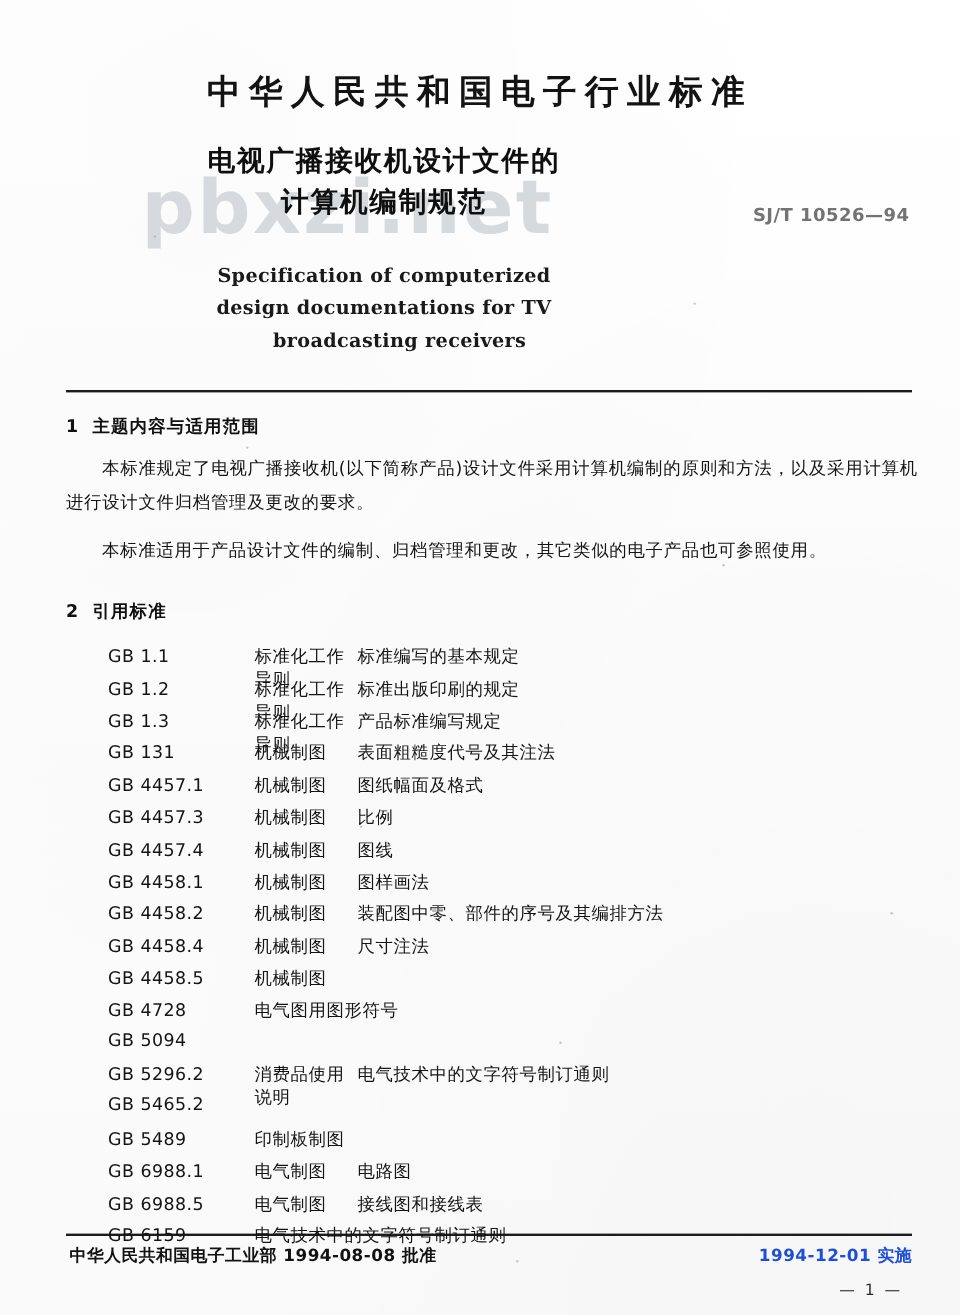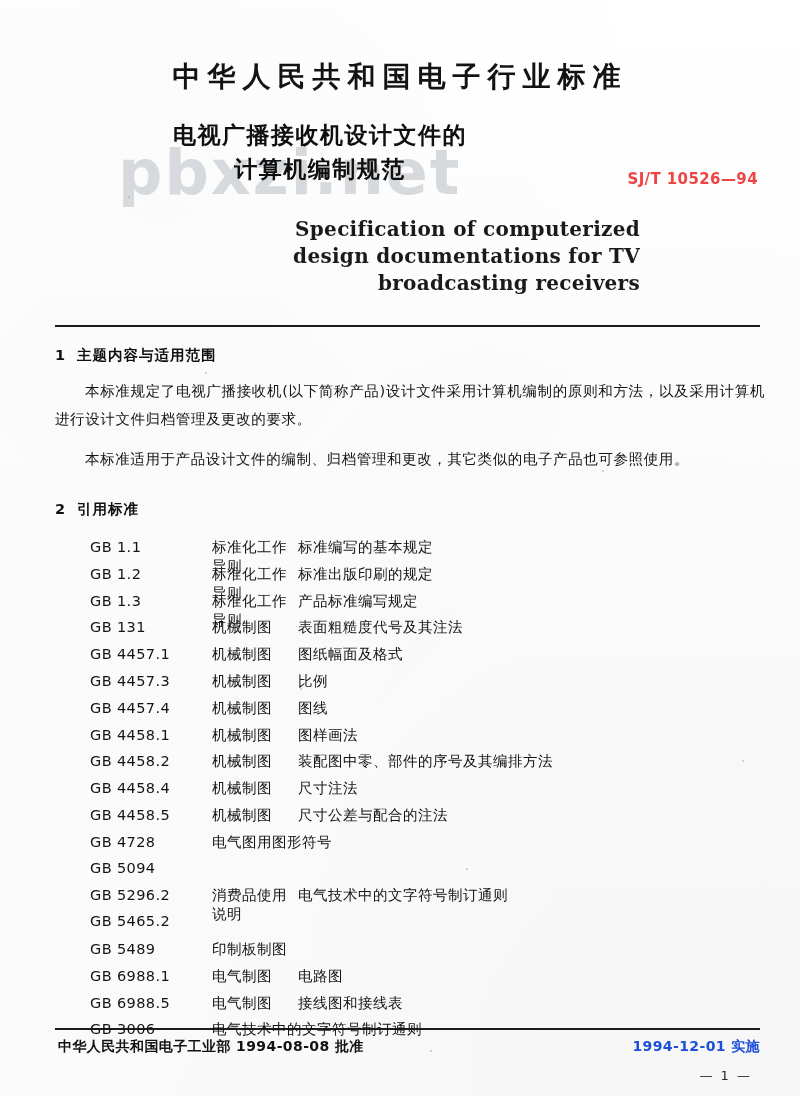--- a/index.html
+++ b/index.html
@@ -81,39 +81,38 @@
     line-height: 34px;
   }
 
   .std-number {
     position: absolute;
     right: 42px;
     top: 170px;
     font-size: 15px;
     font-weight: 700;
     letter-spacing: 0.4px;
-    color: #ef4444;
+    color: #737373;
     font-family: "DejaVu Sans", "Liberation Sans", sans-serif;
   }
 
   .en-title {
     position: absolute;
     left: 0;
     width: 640px;
     top: 216px;
     text-align: center;
     color: #1a1a1a;
   }
   .en-line {
-    font-size: 20px;
+    font-size: 16px;
     font-weight: 700;
     line-height: 27px;
     letter-spacing: 0.3px;
     font-family: "DejaVu Serif", "Liberation Serif", serif;
-    text-align: right;
   }
   .en-line.indent {
     padding-left: 26px;
   }
 
   
   .rule {
     position: absolute;
     left: 55px;
     width: 705px;
@@ -315,21 +314,20 @@
         <span class="std-desc">装配图中零、部件的序号及其编排方法</span>
       </div>
       <div class="std-row">
         <span class="std-code">GB 4458.4</span>
         <span class="std-name">机械制图</span>
         <span class="std-desc">尺寸注法</span>
       </div>
       <div class="std-row">
         <span class="std-code">GB 4458.5</span>
         <span class="std-name">机械制图</span>
-        <span class="std-desc">尺寸公差与配合的注法</span>
       </div>
       <div class="std-row">
         <span class="std-code">GB 4728</span>
         <span class="std-name" style="flex: 1 1 auto; width: auto;">电气图用图形符号</span>
         <span class="std-desc"></span>
       </div>
       <div class="std-row">
         <span class="std-code">GB 5094</span>
         <span class="std-desc"></span>
       </div>
@@ -351,21 +349,21 @@
         <span class="std-code">GB 6988.1</span>
         <span class="std-name">电气制图</span>
         <span class="std-desc">电路图</span>
       </div>
       <div class="std-row">
         <span class="std-code">GB 6988.5</span>
         <span class="std-name">电气制图</span>
         <span class="std-desc">接线图和接线表</span>
       </div>
       <div class="std-row">
-        <span class="std-code">GB 3006</span>
+        <span class="std-code">GB 6159</span>
         <span class="std-name" style="flex: 1 1 auto; width: auto;">电气技术中的文字符号制订通则</span>
         <span class="std-desc"></span>
       </div>
     </div>
 
   <div class="footer-left cn">中华人民共和国电子工业部   1994-08-08 批准</div>
   <div class="footer-right cn">1994-12-01 实施</div>
   <div class="page-number">— 1 —</div>
 
   <div class="speck" style="left:128px; top:196px;"></div>

